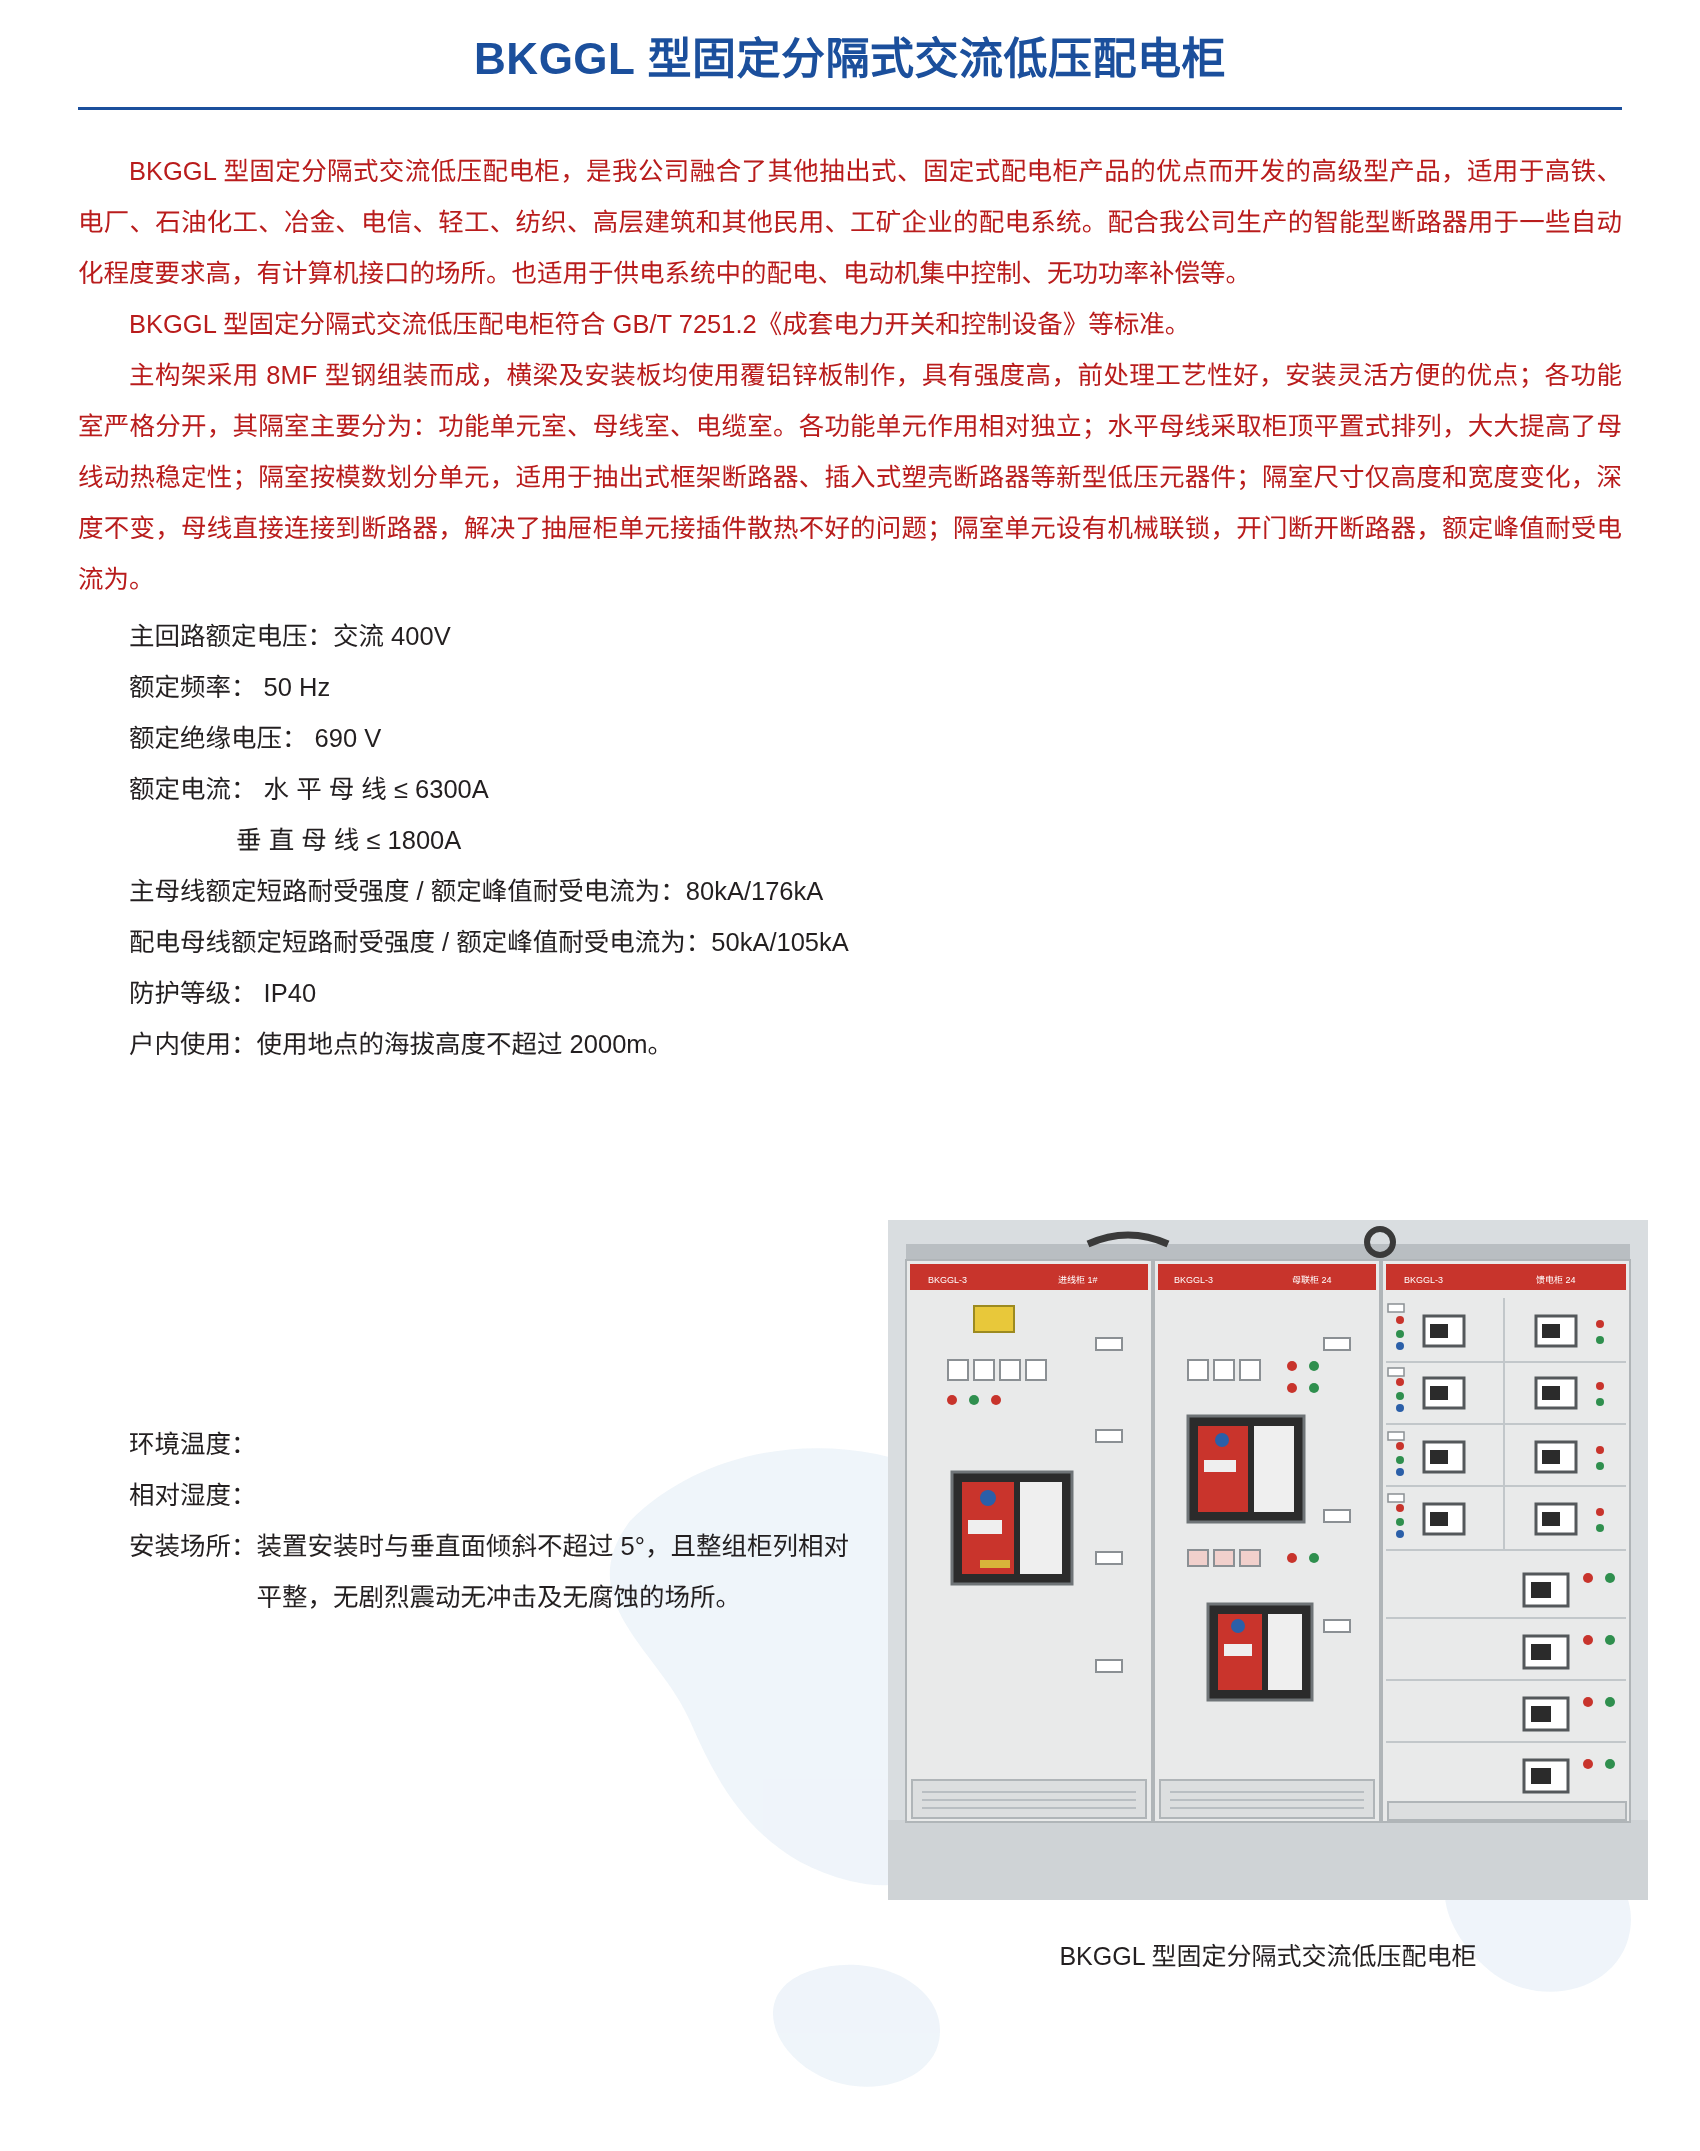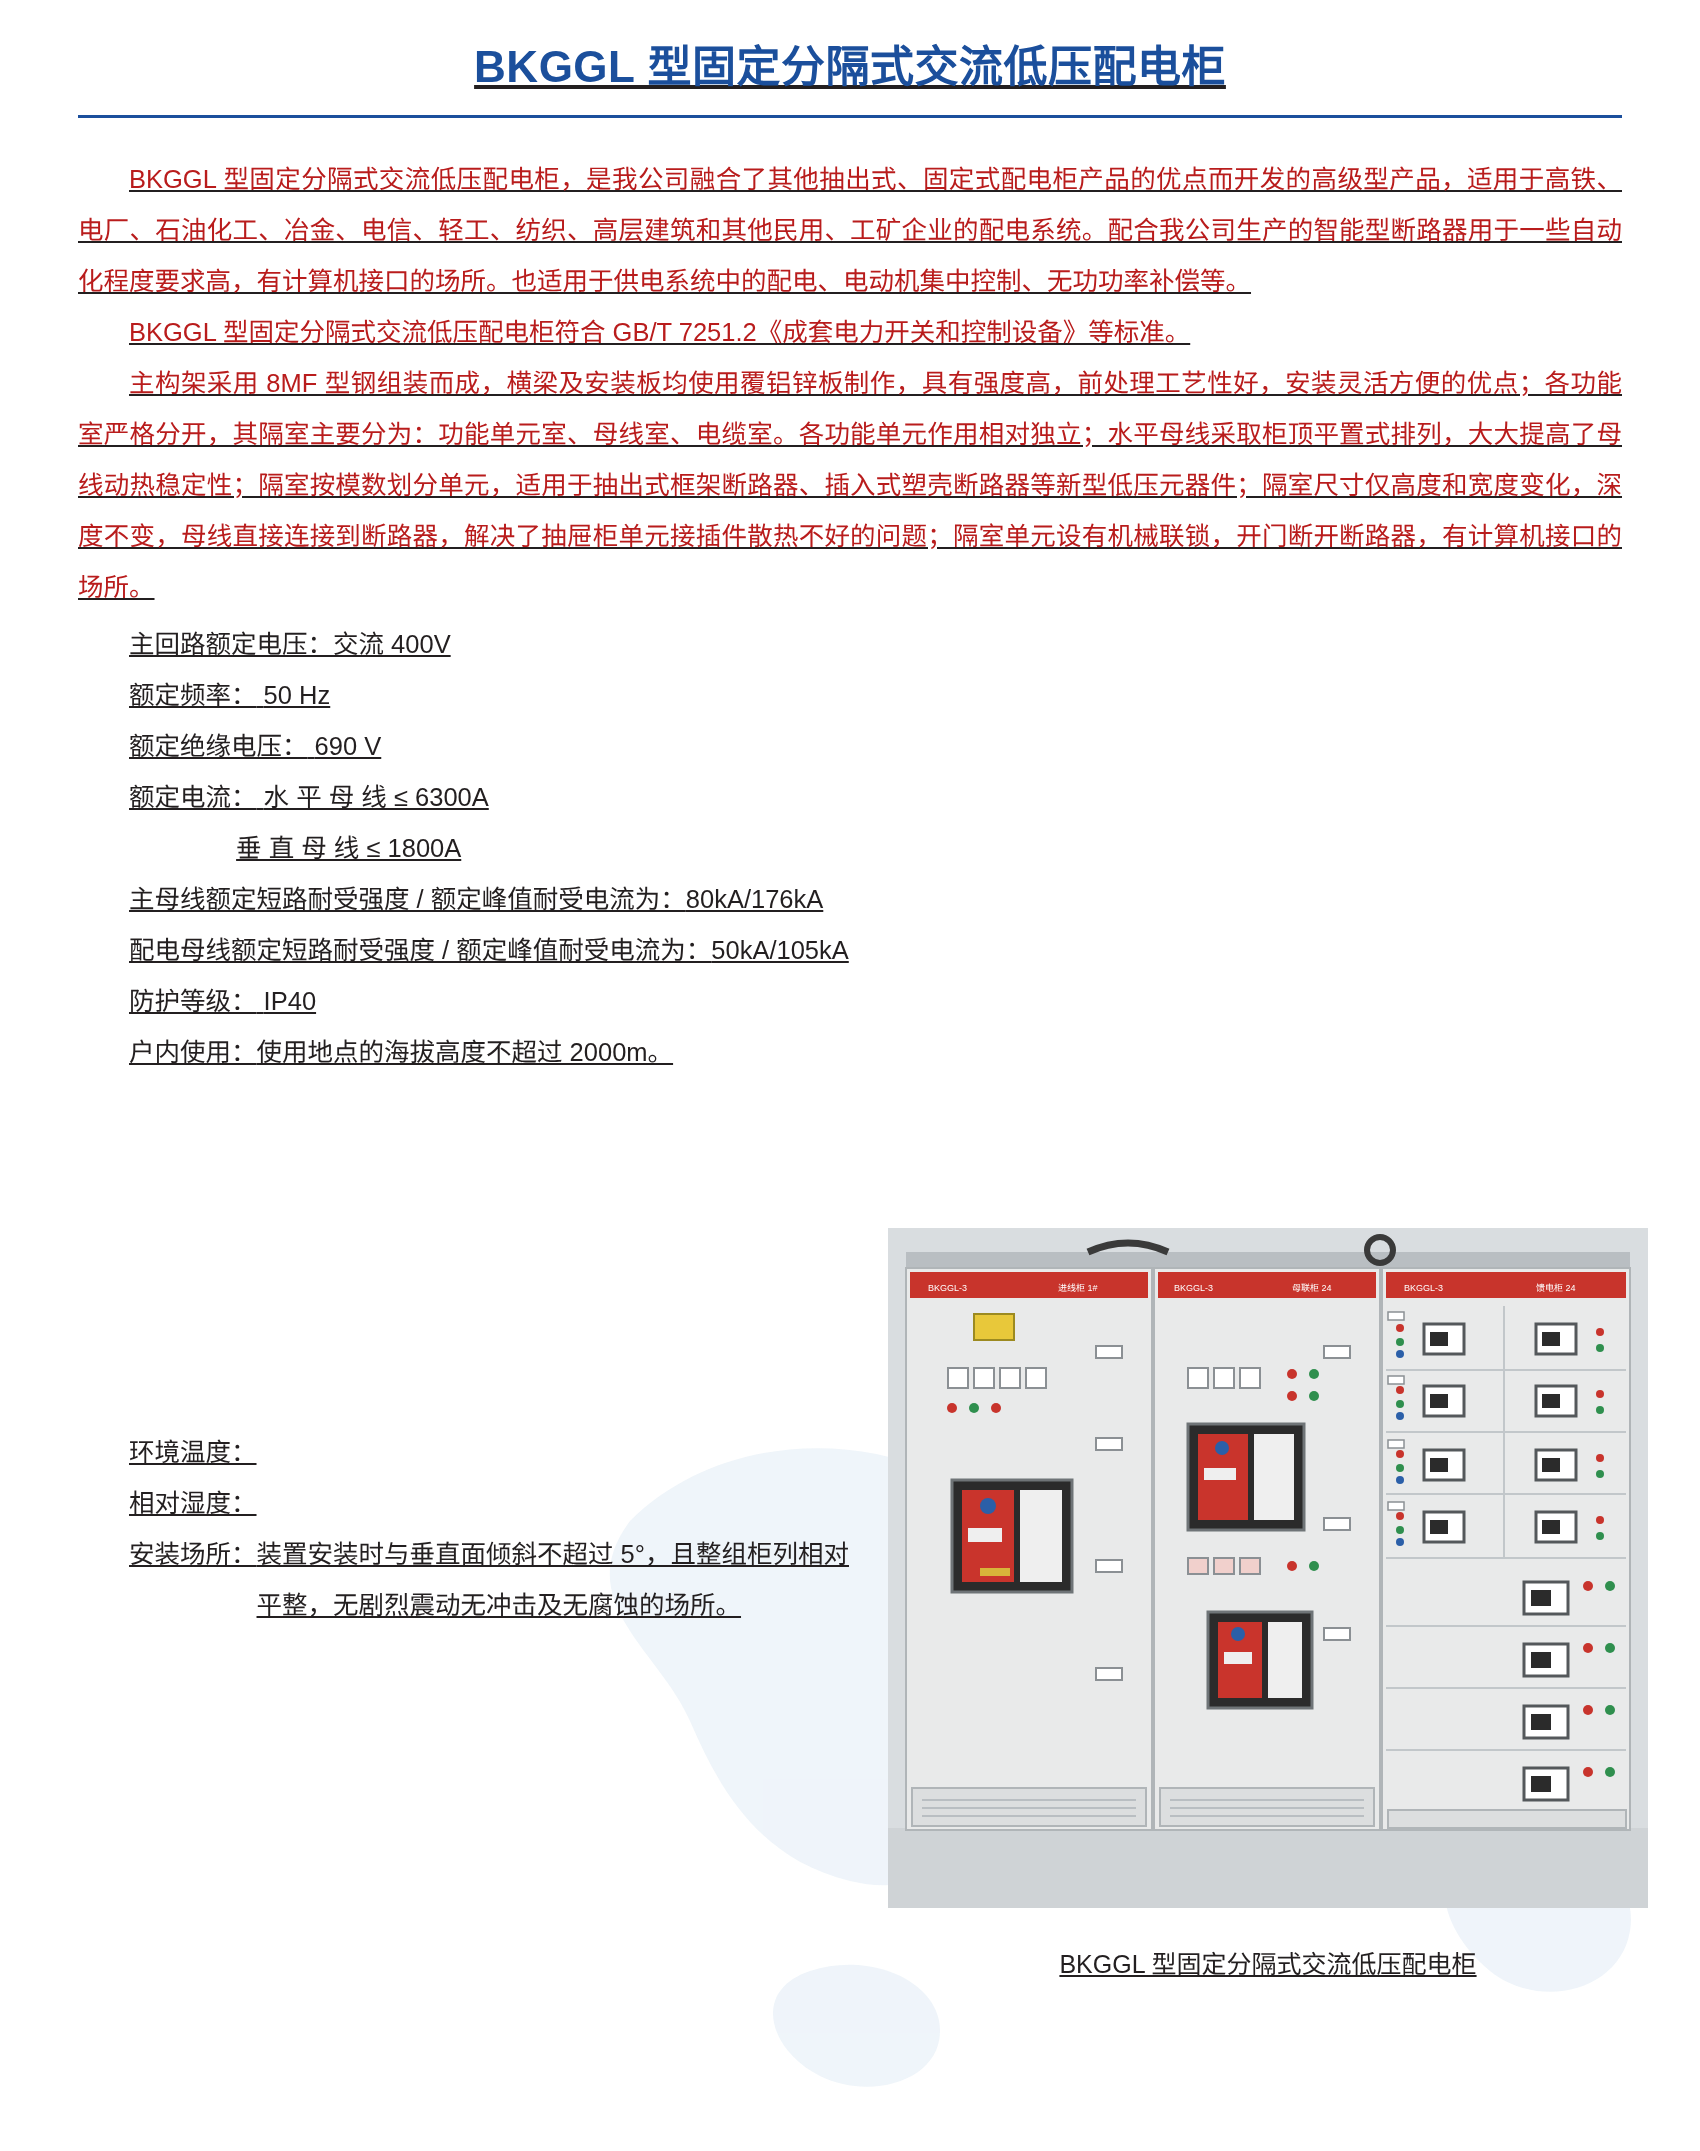--- a/index.html
+++ b/index.html
@@ -23,23 +23,22 @@
     bottom: -40px;
     width: 1250px;
     height: 1050px;
     pointer-events: none;
     opacity: 0.40;
   }
 
   .page {
     position: relative;
     z-index: 2;
-    padding: 8px 78px;
+    padding: 0 78px;
     box-sizing: border-box;
-    text-decoration: underline;
   }
 
   
   .header {
     padding-top: 34px;
     text-align: center;
   }
   .header h1 {
     margin: 0;
     font-size: 44px;
@@ -151,21 +150,21 @@
 <div class="page">
 
   <div class="header">
     <h1>BKGGL 型固定分隔式交流低压配电柜</h1>
     <div class="header-rule"></div>
   </div>
 
   <div class="body-text">
     <p>BKGGL 型固定分隔式交流低压配电柜，是我公司融合了其他抽出式、固定式配电柜产品的优点而开发的高级型产品，适用于高铁、电厂、石油化工、冶金、电信、轻工、纺织、高层建筑和其他民用、工矿企业的配电系统。配合我公司生产的智能型断路器用于一些自动化程度要求高，有计算机接口的场所。也适用于供电系统中的配电、电动机集中控制、无功功率补偿等。</p>
     <p>BKGGL 型固定分隔式交流低压配电柜符合 GB/T 7251.2《成套电力开关和控制设备》等标准。</p>
-    <p>主构架采用 8MF 型钢组装而成，横梁及安装板均使用覆铝锌板制作，具有强度高，前处理工艺性好，安装灵活方便的优点；各功能室严格分开，其隔室主要分为：功能单元室、母线室、电缆室。各功能单元作用相对独立；水平母线采取柜顶平置式排列，大大提高了母线动热稳定性；隔室按模数划分单元，适用于抽出式框架断路器、插入式塑壳断路器等新型低压元器件；隔室尺寸仅高度和宽度变化，深度不变，母线直接连接到断路器，解决了抽屉柜单元接插件散热不好的问题；隔室单元设有机械联锁，开门断开断路器，有计算机接口的场所。</p>
+    <p>主构架采用 8MF 型钢组装而成，横梁及安装板均使用覆铝锌板制作，具有强度高，前处理工艺性好，安装灵活方便的优点；各功能室严格分开，其隔室主要分为：功能单元室、母线室、电缆室。各功能单元作用相对独立；水平母线采取柜顶平置式排列，大大提高了母线动热稳定性；隔室按模数划分单元，适用于抽出式框架断路器、插入式塑壳断路器等新型低压元器件；隔室尺寸仅高度和宽度变化，深度不变，母线直接连接到断路器，解决了抽屉柜单元接插件散热不好的问题；隔室单元设有机械联锁，开门断开断路器，额定峰值耐受电流为。</p>
   </div>
 
   <div class="specs">
     <div class="spec-row spec-indent">
       <span class="spec-label">主回路额定电压：</span>
       <span class="spec-value">交流 400V</span>
     </div>
     <div class="spec-row spec-indent">
       <span class="spec-label">额定频率：</span>
       <span class="spec-value"> 50 Hz</span>

